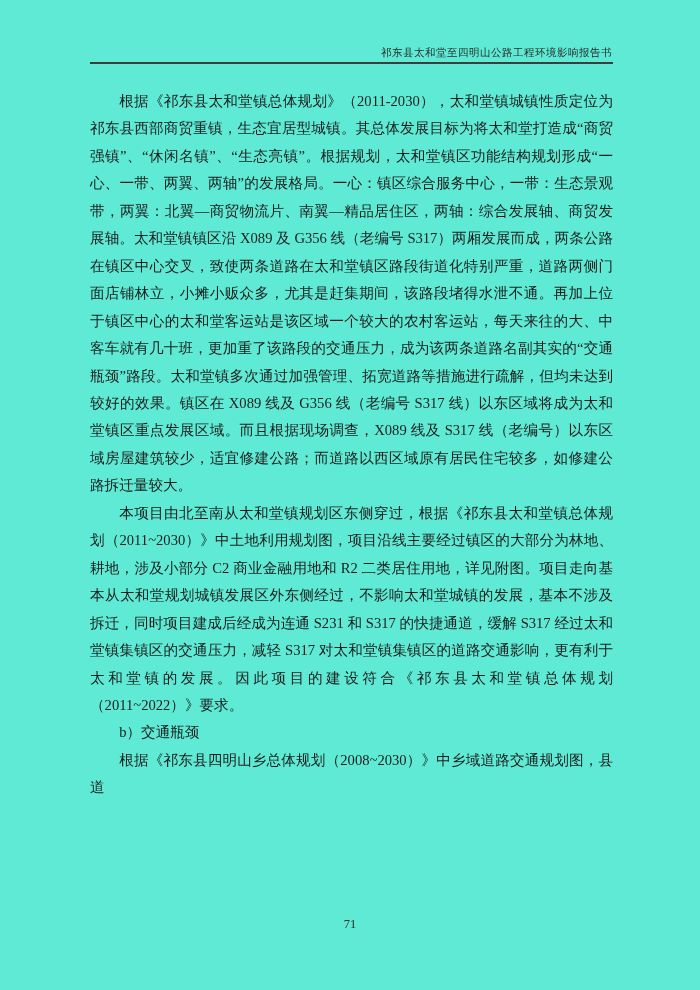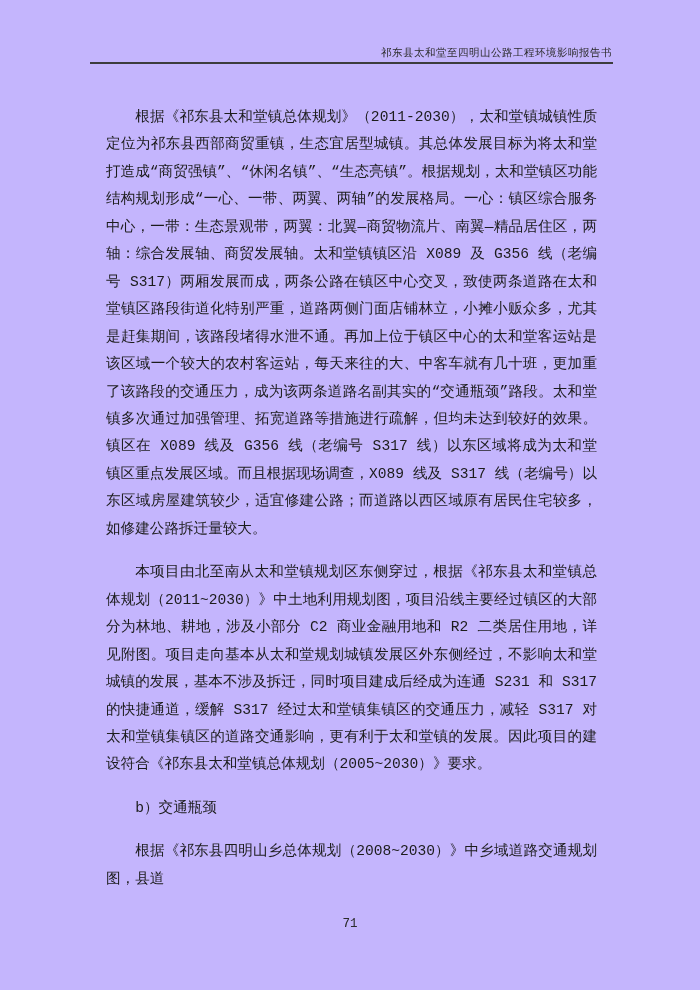--- a/index.html
+++ b/index.html
@@ -4,22 +4,22 @@
 <style>
   html, body {
     margin: 0;
     padding: 0;
     background: #ffffff;
   }
   .page {
     position: relative;
     width: 700px;
     height: 990px;
-    background: #c4b5fd;
-    font-family: Liberation Mono, monospace;
+    background: #5eead4;
+    font-family: Liberation Serif, serif;
     color: #1c1c1c;
     overflow: hidden;
   }
   .header-title {
     position: absolute;
     left: 90px;
     top: 46px;
     width: 522px;
     text-align: right;
     font-size: 10.5px;
@@ -39,21 +39,21 @@
     position: absolute;
     left: 90px;
     top: 88px;
     width: 523px;
     font-size: 14.6px;
     line-height: 27.45px;
     text-align: justify;
     color: #1c1c1c;
   }
   .content p {
-    margin: 16px;
+    margin: 0;
     padding: 0;
     text-indent: 2em;
   }
   .page-number {
     position: absolute;
     left: 0;
     top: 917px;
     width: 700px;
     text-align: center;
     font-size: 12.5px;
@@ -64,20 +64,20 @@
 <body>
 
 <div class="page">
 
   <div class="header-title">祁东县太和堂至四明山公路工程环境影响报告书</div>
 
   <div class="header-rule"></div>
 
   <div class="content">
     <p>根据《祁东县太和堂镇总体规划》（2011-2030），太和堂镇城镇性质定位为祁东县西部商贸重镇，生态宜居型城镇。其总体发展目标为将太和堂打造成“商贸强镇”、“休闲名镇”、“生态亮镇”。根据规划，太和堂镇区功能结构规划形成“一心、一带、两翼、两轴”的发展格局。一心：镇区综合服务中心，一带：生态景观带，两翼：北翼—商贸物流片、南翼—精品居住区，两轴：综合发展轴、商贸发展轴。太和堂镇镇区沿 X089 及 G356 线（老编号 S317）两厢发展而成，两条公路在镇区中心交叉，致使两条道路在太和堂镇区路段街道化特别严重，道路两侧门面店铺林立，小摊小贩众多，尤其是赶集期间，该路段堵得水泄不通。再加上位于镇区中心的太和堂客运站是该区域一个较大的农村客运站，每天来往的大、中客车就有几十班，更加重了该路段的交通压力，成为该两条道路名副其实的“交通瓶颈”路段。太和堂镇多次通过加强管理、拓宽道路等措施进行疏解，但均未达到较好的效果。镇区在 X089 线及 G356 线（老编号 S317 线）以东区域将成为太和堂镇区重点发展区域。而且根据现场调查，X089 线及 S317 线（老编号）以东区域房屋建筑较少，适宜修建公路；而道路以西区域原有居民住宅较多，如修建公路拆迁量较大。</p>
-    <p>本项目由北至南从太和堂镇规划区东侧穿过，根据《祁东县太和堂镇总体规划（2011~2030）》中土地利用规划图，项目沿线主要经过镇区的大部分为林地、耕地，涉及小部分 C2 商业金融用地和 R2 二类居住用地，详见附图。项目走向基本从太和堂规划城镇发展区外东侧经过，不影响太和堂城镇的发展，基本不涉及拆迁，同时项目建成后经成为连通 S231 和 S317 的快捷通道，缓解 S317 经过太和堂镇集镇区的交通压力，减轻 S317 对太和堂镇集镇区的道路交通影响，更有利于太和堂镇的发展。因此项目的建设符合《祁东县太和堂镇总体规划（2005~2030）》要求。</p>
+    <p>本项目由北至南从太和堂镇规划区东侧穿过，根据《祁东县太和堂镇总体规划（2011~2030）》中土地利用规划图，项目沿线主要经过镇区的大部分为林地、耕地，涉及小部分 C2 商业金融用地和 R2 二类居住用地，详见附图。项目走向基本从太和堂规划城镇发展区外东侧经过，不影响太和堂城镇的发展，基本不涉及拆迁，同时项目建成后经成为连通 S231 和 S317 的快捷通道，缓解 S317 经过太和堂镇集镇区的交通压力，减轻 S317 对太和堂镇集镇区的道路交通影响，更有利于太和堂镇的发展。因此项目的建设符合《祁东县太和堂镇总体规划（2011~2022）》要求。</p>
     <p>b）交通瓶颈</p>
     <p>根据《祁东县四明山乡总体规划（2008~2030）》中乡域道路交通规划图，县道</p>
   </div>
 
   <div class="page-number">71</div>
 
 </div>
 
 </body></html>

